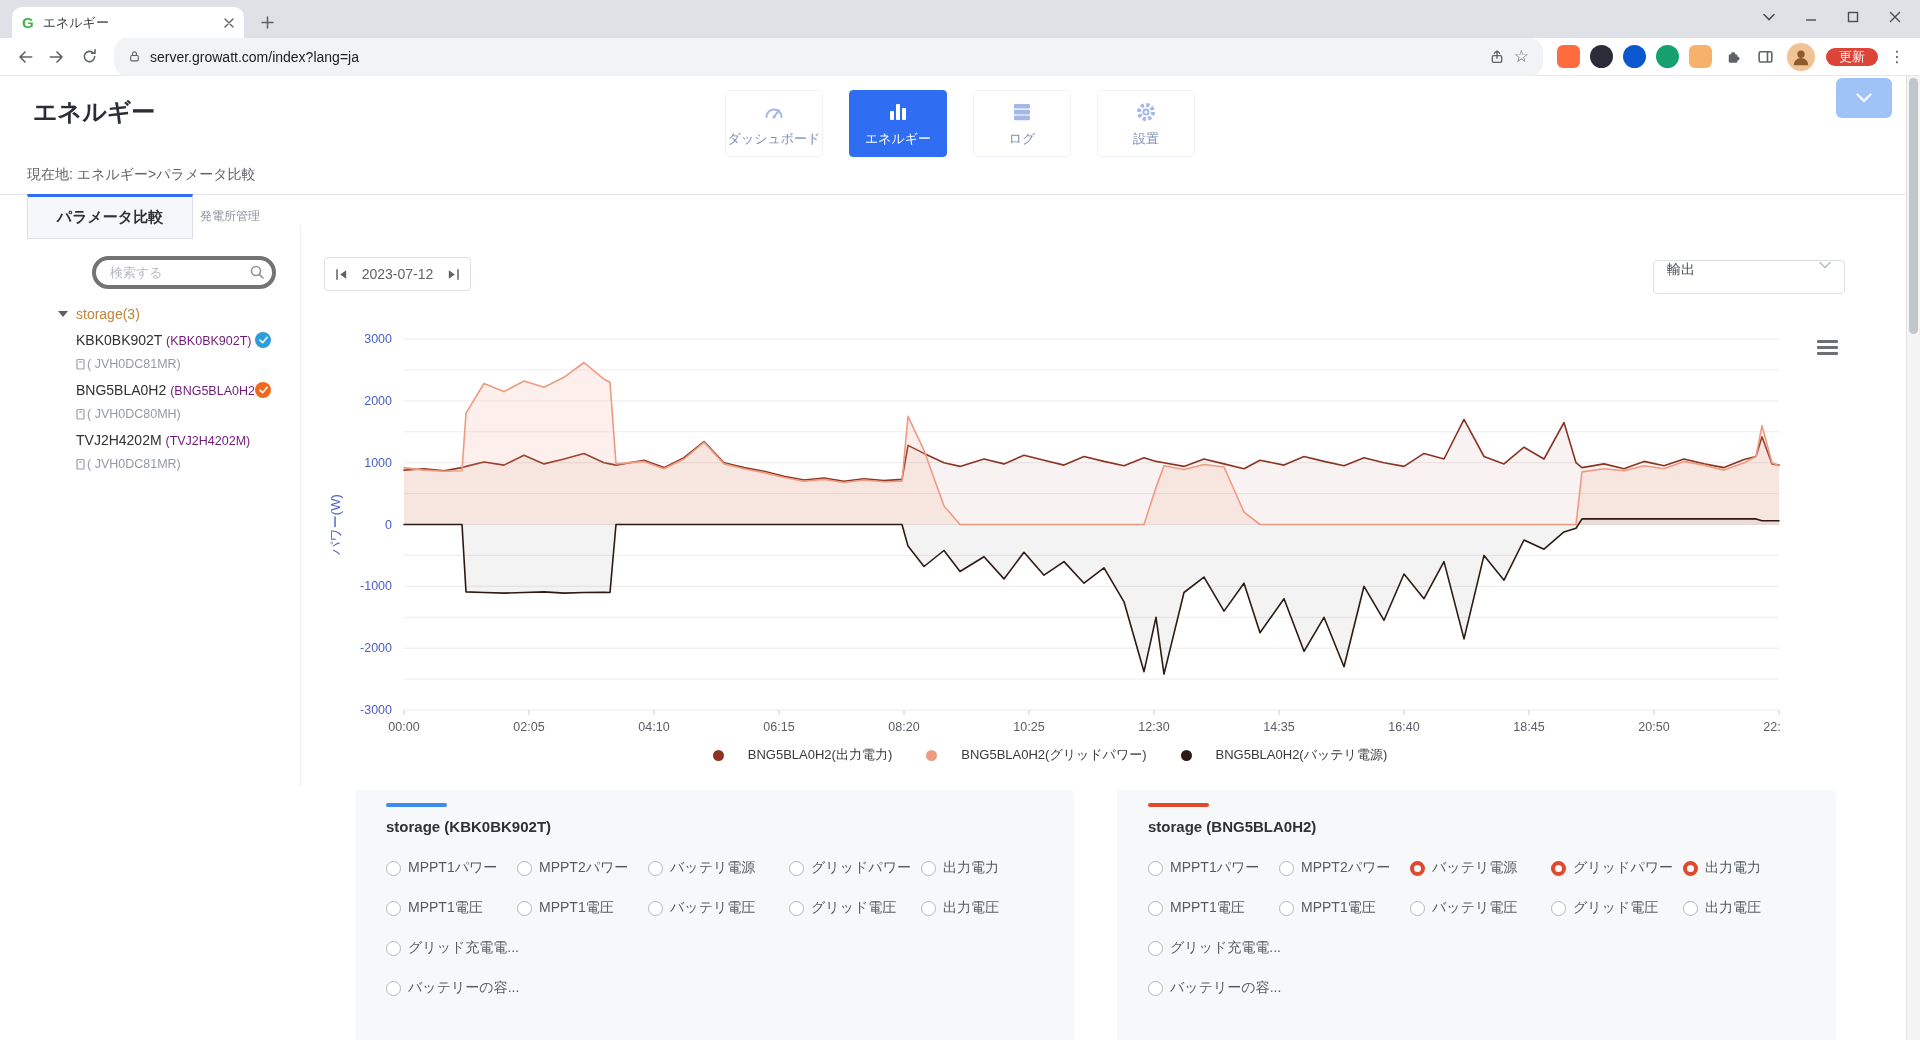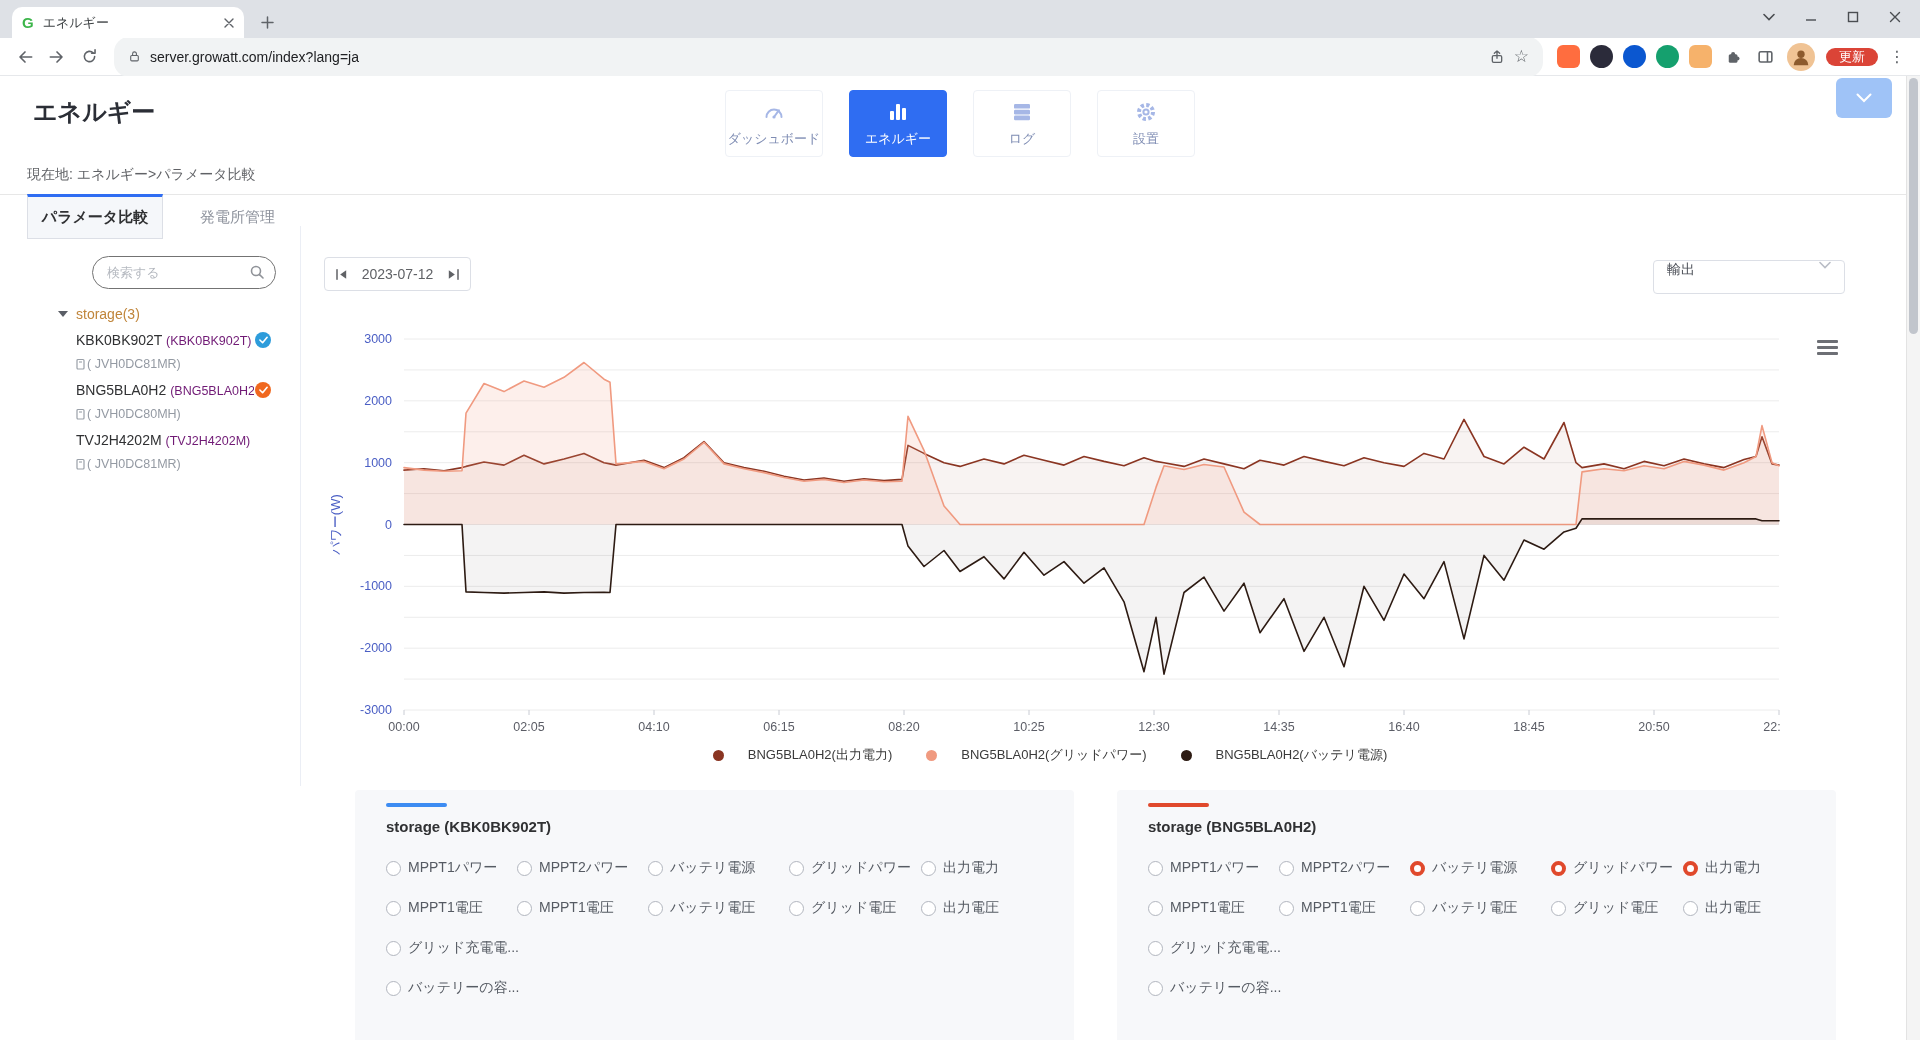--- a/index.html
+++ b/index.html
@@ -45,30 +45,30 @@
   .nav-btn .nav-label { font-size:13px; color:#7e8cb3; white-space:nowrap; }
   .nav-btn.active { background:#2f6df2; border-color:#2f6df2; color:#fff; }
   .nav-btn.active .nav-label { color:#fff; }
 
   .collapse-btn { position:absolute; left:1836px; top:2px; width:56px; height:40px; background:#9fc3f7;
     border-radius:6px; display:flex; align-items:center; justify-content:center; }
 
   .breadcrumb { position:absolute; left:27px; top:90px; font-size:14px; color:#606266; }
   .hdivider { position:absolute; left:0; top:118px; width:1920px; height:1px; background:#e7e7e7; }
 
-  .tab-active { position:absolute; left:27px; top:118px; width:136px; height:45px; background:#f5f7fa;
+  .tab-active { position:absolute; left:27px; top:118px; width:166px; height:45px; background:#f5f7fa;
     border:1px solid #dcdfe6; border-top:3px solid #2f6df2; display:flex; align-items:center; justify-content:center;
     font-size:15px; font-weight:bold; color:#303133; }
   .tab-inactive { position:absolute; left:200px; top:118px; height:45px; line-height:45px;
-    font-size:15px; color:#8d929c; }
+    font-size:12px; color:#8d929c; }
 
   
   .sidebar-border { position:absolute; left:300px; top:150px; width:1px; height:560px; background:#ebeef5; }
   .search-wrap { position:absolute; left:92px; top:180px; width:184px; height:33px; }
-  .search-input { width:100%; height:100%; border:1px solid #737373; border-radius:17px; padding:0 32px 0 14px;
+  .search-input { width:100%; height:100%; border:4px solid #737373; border-radius:17px; padding:0 32px 0 14px;
     font-size:13px; color:#333; outline:none; font-family:inherit; }
   .search-input::placeholder { color:#b4b8bf; }
   .search-icon { position:absolute; right:11px; top:8px; }
 
   .tree-group { position:absolute; left:58px; top:230px; display:flex; align-items:center; gap:8px; }
   .caret-down { width:0; height:0; border-left:5px solid transparent; border-right:5px solid transparent;
     border-top:6px solid #5a5e66; }
   .group-label { font-size:14px; color:#c0853a; }
   .dev-row { position:absolute; left:76px; width:224px; height:20px; }
   .dev-main { max-width:178px; overflow:hidden; white-space:nowrap; font-size:14px; color:#303133; }

